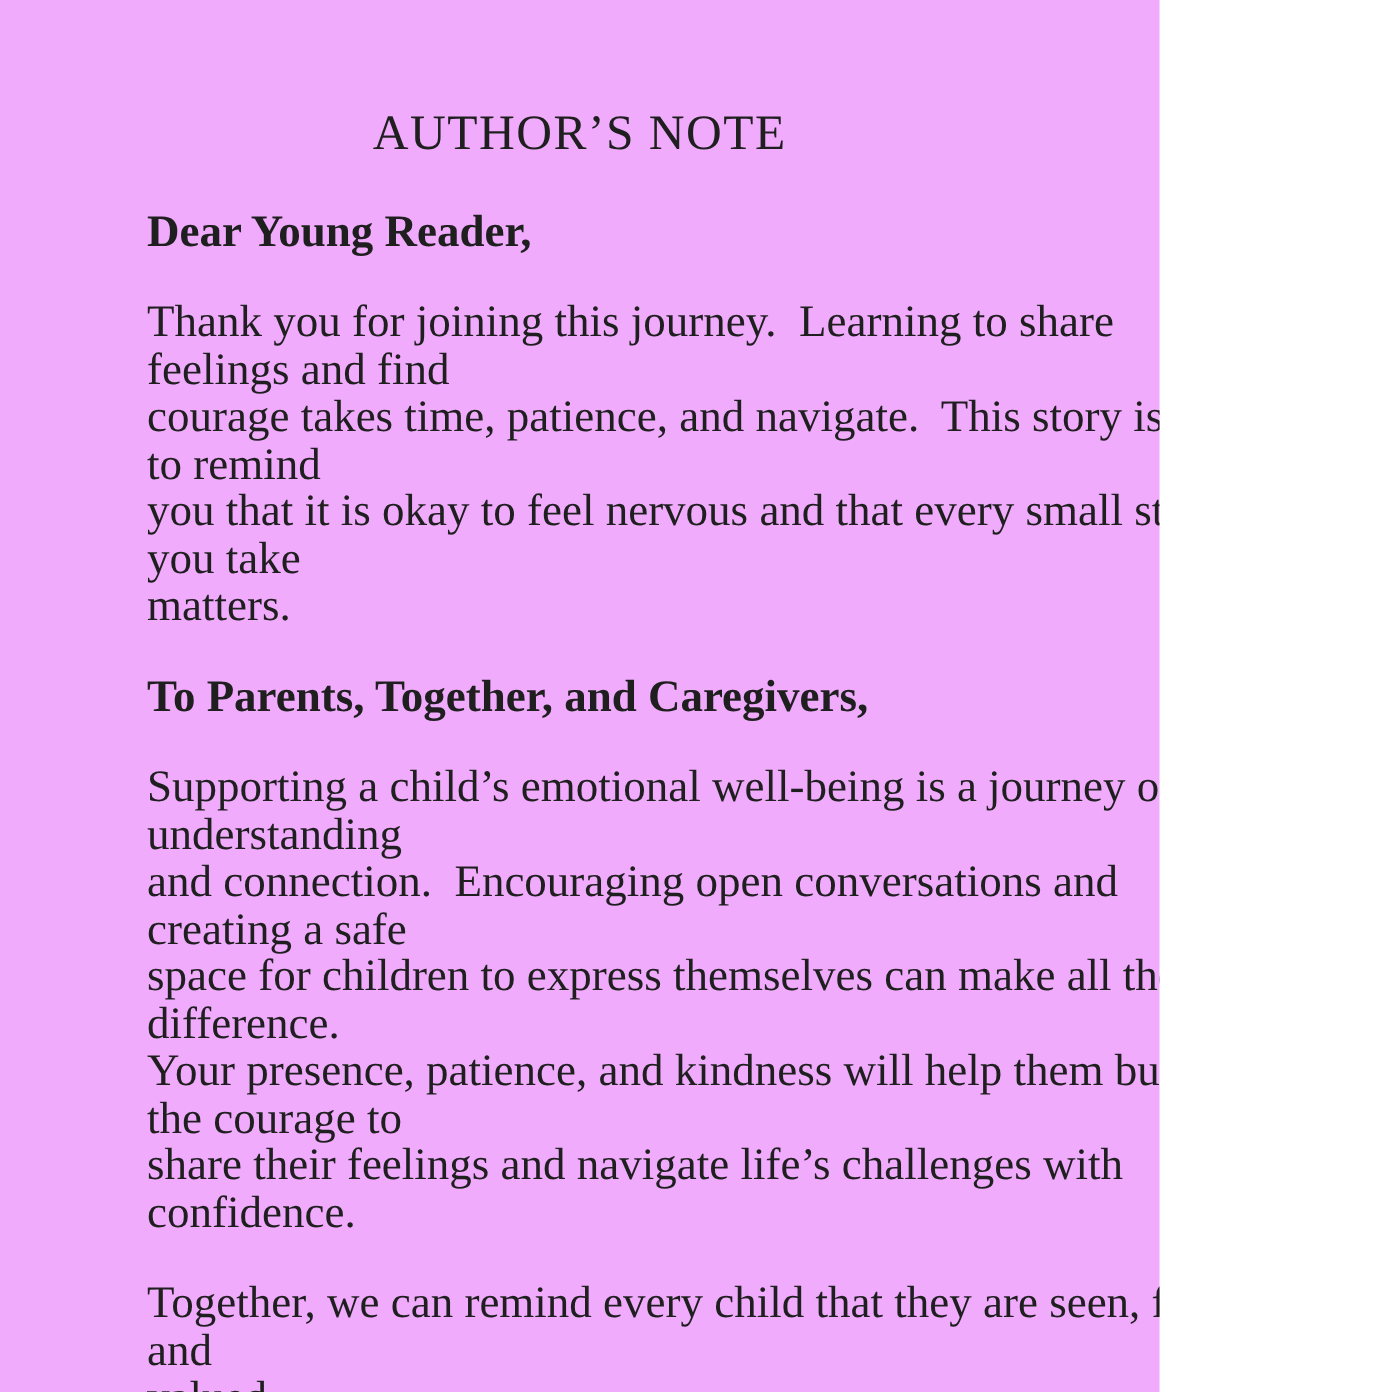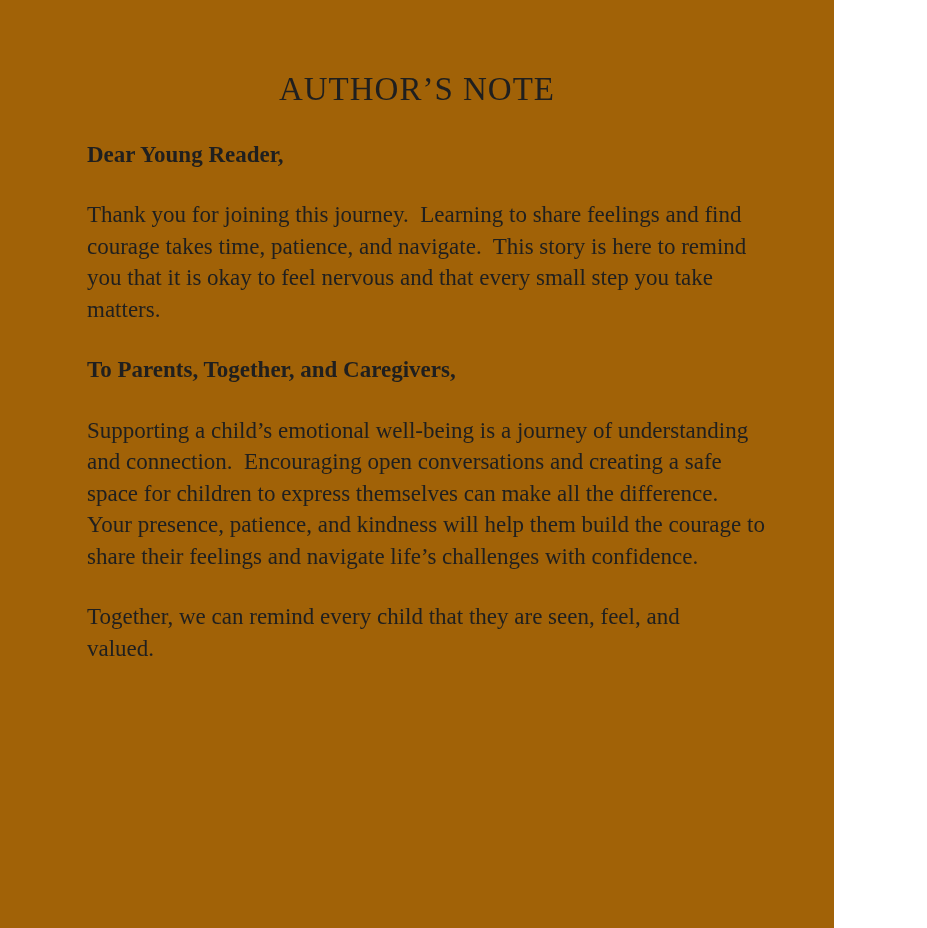--- a/index.html
+++ b/index.html
@@ -1,44 +1,44 @@
 <!DOCTYPE html>
 <html><head>
 <meta charset="utf-8">
 <style>
   html, body {
     margin: 0;
     padding: 0;
   }
   .page {
     position: relative;
-    width: 834px;
+    width: 773px;
     height: 928px;
-    background: #a16207;
+    background: #f0abfc;
     color: #1f1f1f;
     font-family: "Liberation Serif", "DejaVu Serif", serif;
     box-sizing: border-box;
     padding: 70px 84px 16px 84px;
     overflow: hidden;
   }
   .title {
     font-size: 33px;
     font-weight: normal;
     letter-spacing: 1px;
     text-align: center;
     margin: 0 0 14px 0;
     line-height: 1.2;
   }
   .content {
     width: 768px;
   }
   .content p {
-    font-size: 23px;
+    font-size: 30px;
     line-height: 31.5px;
-    margin: 29px 3px;
+    margin: 29px 14px;
     white-space: pre-wrap;
   }
   .content p.bold-heading {
     font-weight: bold;
   }
 </style>
 </head>
 <body>
 
 <div class="page">

